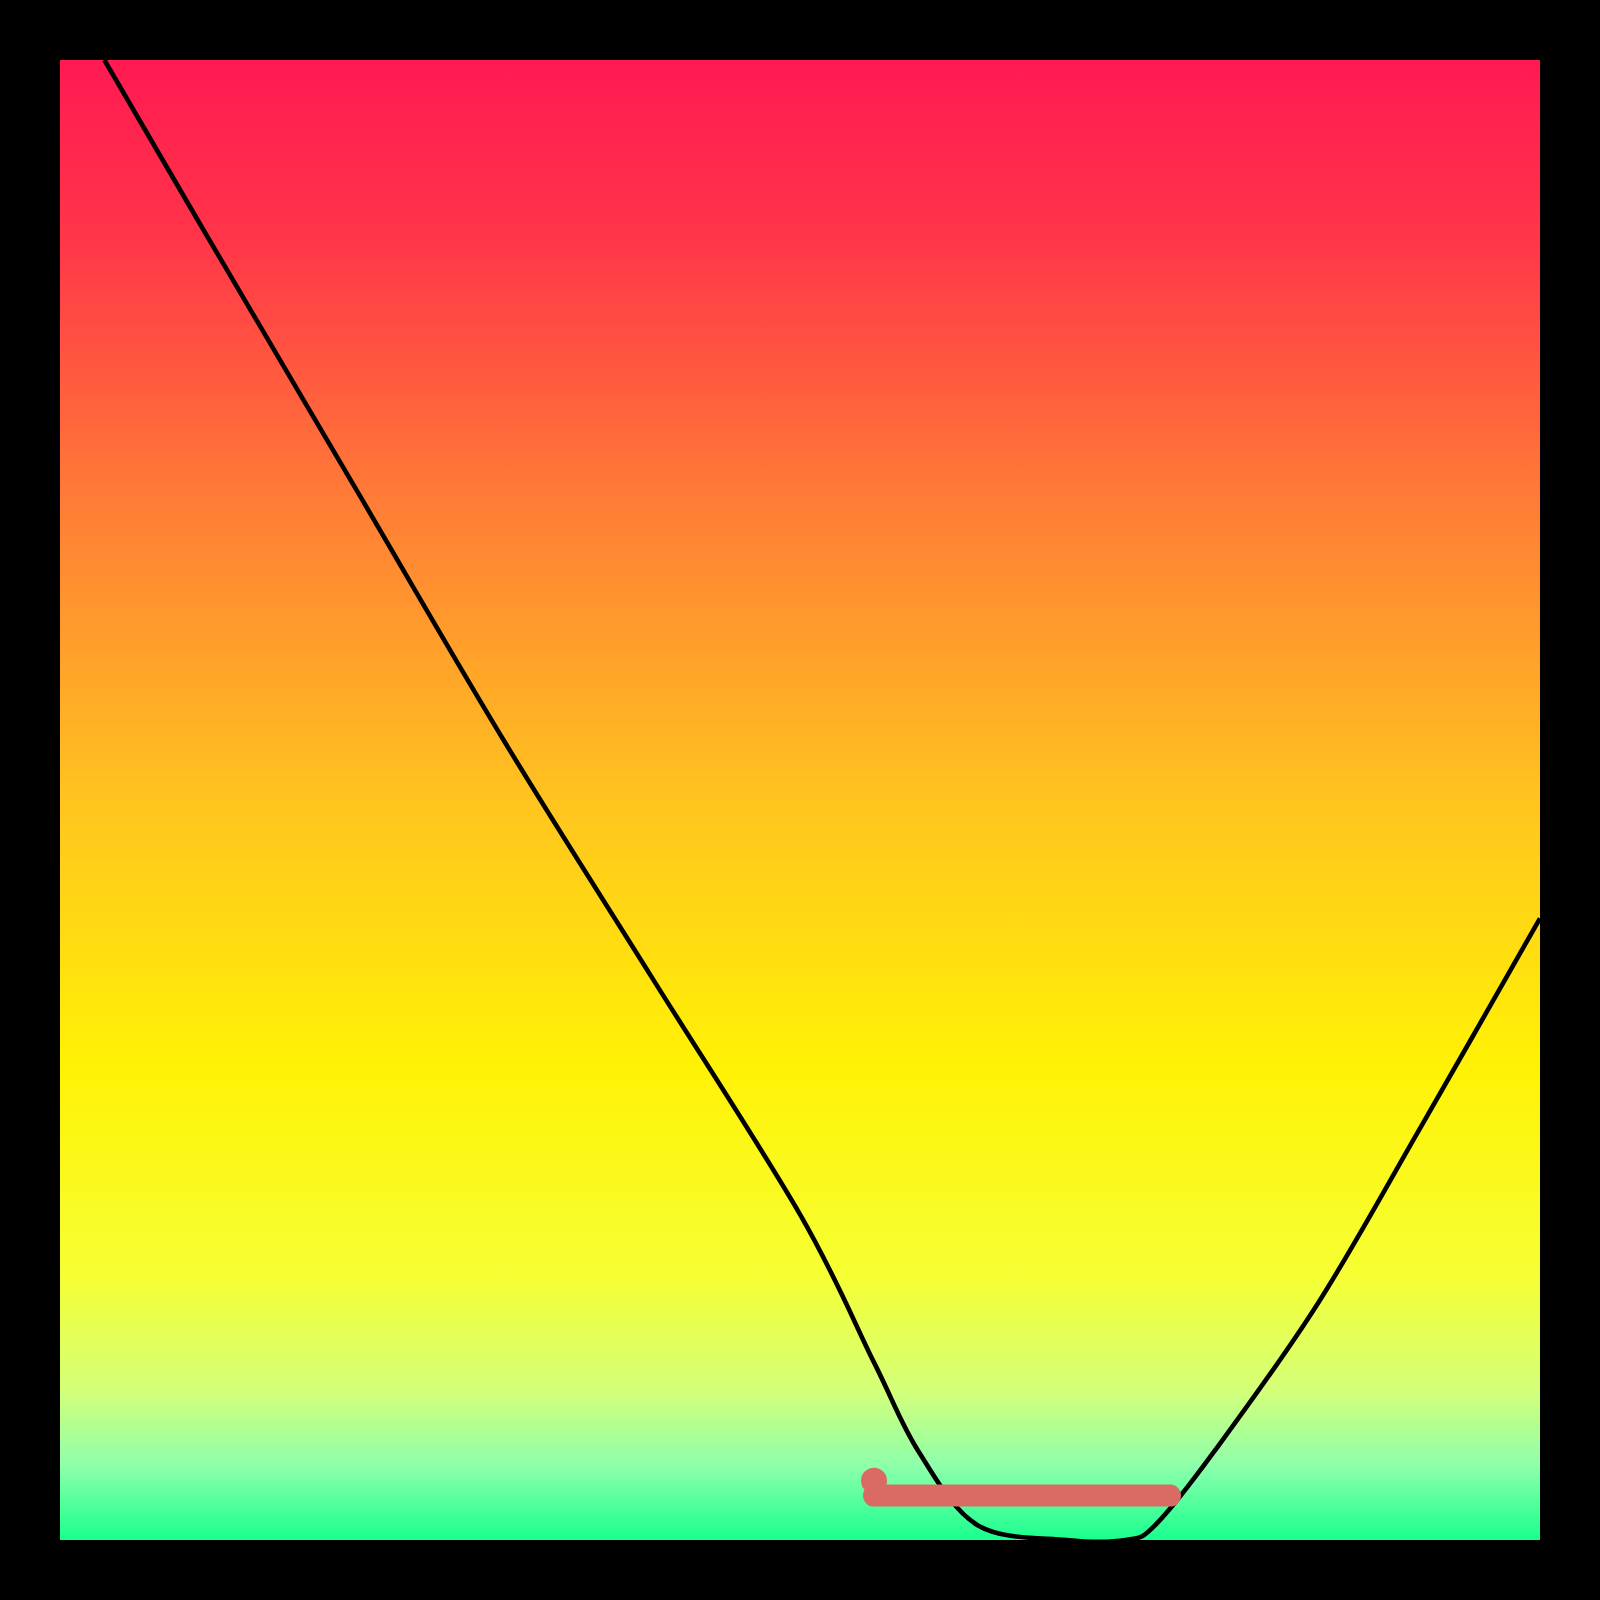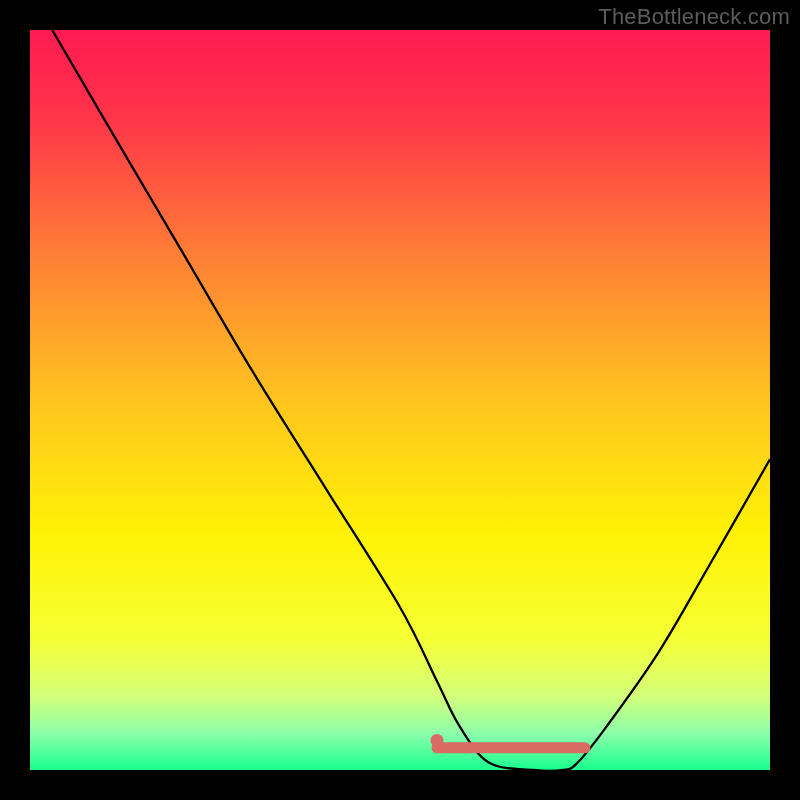--- a/index.html
+++ b/index.html
@@ -47,21 +47,20 @@
     left: 0;
     top: 0;
     width: 100%;
     height: 100%;
   }
 </style>
 </head>
 <body>
 
 <div class="frame">
-  <div class="watermark">TheBottleneck.com</div>
 
   <div class="plot">
     <svg class="gradient" viewBox="0 0 740 740" preserveAspectRatio="none">
       <defs>
         <linearGradient id="bg-grad" x1="0" y1="0" x2="0" y2="1">
             <stop offset="0%" stop-color="#ff1a52"></stop>
             <stop offset="12%" stop-color="#ff3549"></stop>
             <stop offset="30%" stop-color="#ff7d36"></stop>
             <stop offset="50%" stop-color="#ffc41f"></stop>
             <stop offset="68%" stop-color="#fff205"></stop>

